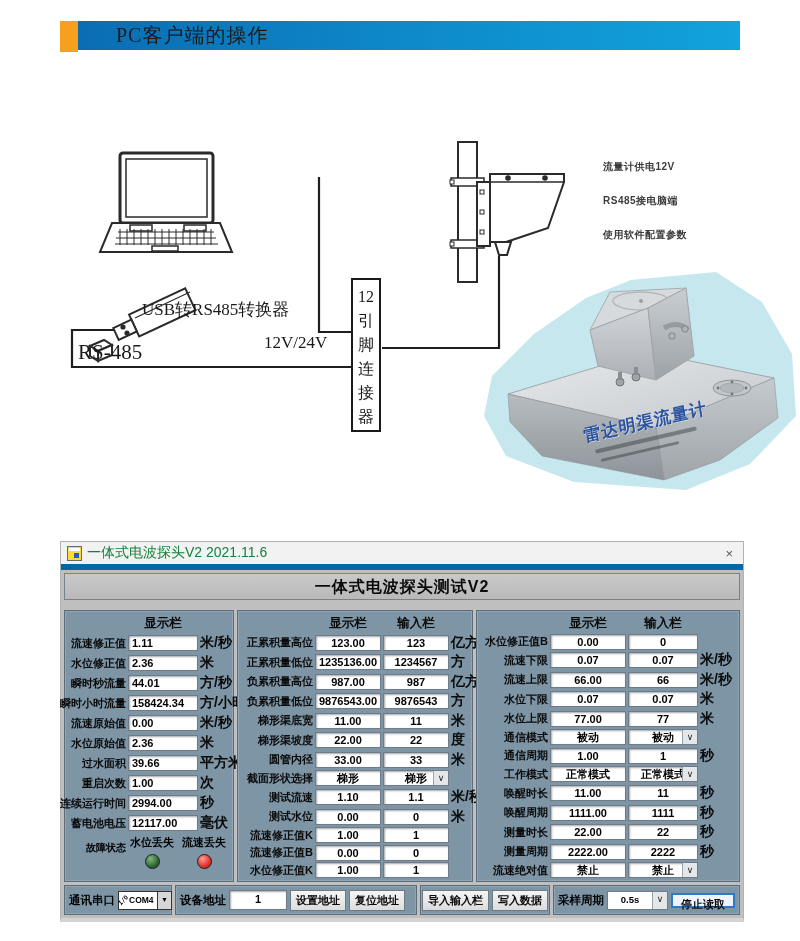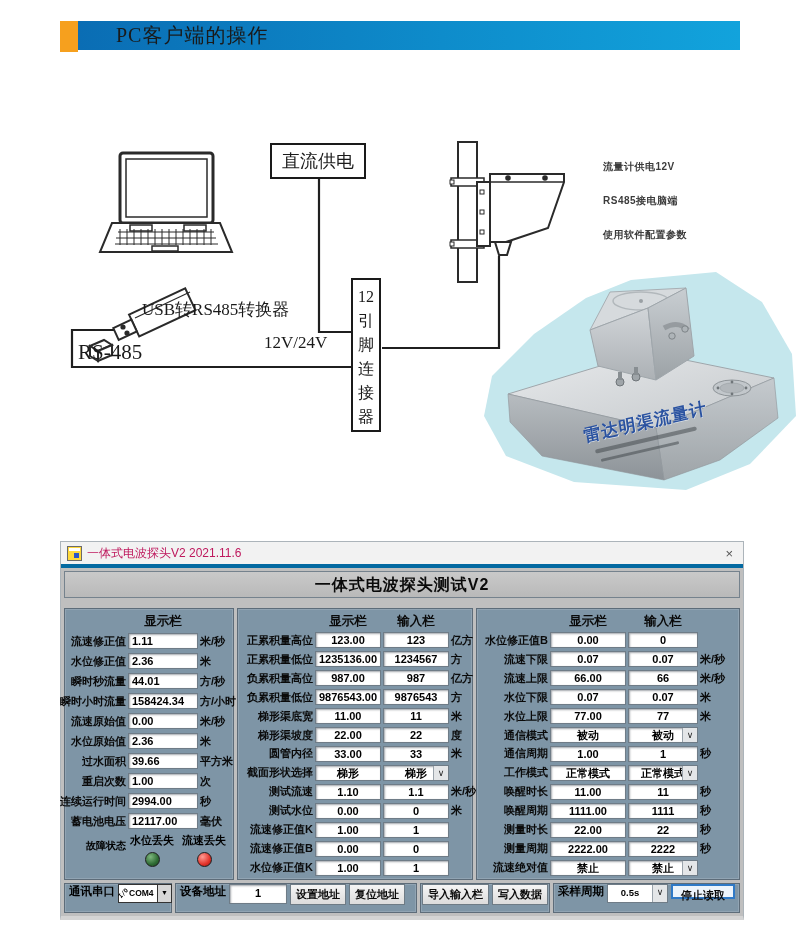--- a/index.html
+++ b/index.html
@@ -36,23 +36,23 @@
   .bl1{left:116px;top:170px;width:104px;height:4px;}
   .bl2{left:122px;top:182px;width:80px;height:3px;}
 
   
   .win{position:absolute;left:60px;top:541px;width:682px;border:1px solid #ACB4BA;background:#BFBFBF;
     border-bottom:4px solid #D4D4D4;}
   .titlebar{height:22px;background:#F2F2F2;display:flex;align-items:center;padding:0 6px;gap:5px;}
   .app-ico{width:13px;height:13px;background:#FFD93B;border:1px solid #6A6A6A;position:relative;flex:0 0 auto;}
   .app-ico::before{content:"";position:absolute;left:1px;top:1px;right:1px;height:3px;background:#fff;}
   .app-ico::after{content:"";position:absolute;right:2px;bottom:2px;width:5px;height:5px;background:#2B55C8;}
-  .tb-title{font-size:12px;color:#be185d;flex:1;}
+  .tb-title{font-size:14px;color:#15803d;flex:1;}
   .tb-close{font-size:13px;color:#555;padding:0 4px;cursor:default;}
-  .win-body{padding:3px;background:#BFBFBF;border-top:4px solid #0369a1;}
+  .win-body{padding:3px;background:#BFBFBF;border-top:6px solid #0369a1;}
   .main-title{height:25px;border:1px solid #75828D;background:linear-gradient(#C9C9C9,#B9B9B9);
     text-align:center;font-weight:bold;font-size:16px;line-height:25px;color:#0A0A0A;letter-spacing:1px;}
 
   .panels{display:flex;gap:3px;height:272px;margin-top:10px;}
   .panel{background:#7E95A6;border:1px solid #5D6C79;box-shadow:inset 0 0 0 1px rgba(255,255,255,.15);
     padding:2px 3px;box-sizing:border-box;display:flex;flex-direction:column;}
   .p-left{width:170px;}
   .p-mid{width:236px;}
   .p-right{flex:1;}
   .phead{display:grid;column-gap:2px;height:20px;align-items:center;}
@@ -61,38 +61,38 @@
   .gm{grid-template-columns:72px 66px 66px 1fr;}
   .gr{grid-template-columns:68px 76px 70px 1fr;}
   .rows{flex:1;display:flex;flex-direction:column;justify-content:space-around;}
   .row{display:grid;column-gap:2px;align-items:center;}
   .lab{font-size:11px;font-weight:bold;color:#0A0A0A;justify-self:end;white-space:nowrap;}
   .inp{display:block;box-sizing:border-box;height:16px;background:#fff;border:1px solid #6F7C87;
     box-shadow:inset 1px 1px 2px rgba(50,60,70,.45);font-size:11px;font-weight:bold;
     line-height:14px;color:#000;overflow:hidden;white-space:nowrap;}
   .val-left{text-align:left;padding:0 3px;}
   .ctr{text-align:center;padding:0 2px;}
-  .unit{font-size:11px;font-weight:bold;color:#0A0A0A;white-space:nowrap;}
+  .unit{font-size:14px;font-weight:bold;color:#0A0A0A;white-space:nowrap;}
   .ddwrap{position:relative;display:block;}
   .ddwrap .inp{width:100%;}
   .dd-btn{display:none;position:absolute;right:1px;top:1px;bottom:1px;width:14px;background:#E4E6E8;
     border-left:1px solid #9AA3AB;text-align:center;font-size:9px;line-height:14px;color:#222;}
   .has-dd .dd-btn{display:block;}
 
   .fault{height:46px;display:grid;grid-template-columns:58px 1fr 1fr;align-items:start;}
   .flabel{font-size:10px;font-weight:bold;justify-self:end;margin-top:8px;}
   .ledcol{text-align:center;padding-top:2px;}
   .ledcol span{font-size:11px;font-weight:bold;display:block;}
   .led{display:inline-block;width:13px;height:13px;border-radius:50%;border:1px solid #1E1E1E;margin-top:4px;}
   .led-g{background:radial-gradient(circle at 35% 30%,#7FB87F,#2E6B33 60%,#1C4220);}
   .led-r{background:radial-gradient(circle at 35% 30%,#FF9B93,#E2332A 60%,#9C1410);}
 
   .bbar{display:flex;gap:3px;height:30px;margin-top:3px;}
   .bgroup{background:#7E95A6;border:1px solid #5D6C79;box-shadow:inset 0 0 0 1px rgba(255,255,255,.15);
-    display:flex;align-items:flex-start;padding:0 4px;gap:3px;box-sizing:border-box;}
+    display:flex;align-items:center;padding:0 4px;gap:3px;box-sizing:border-box;}
   .g1{width:108px;}
   .g2{width:252px;}
   .g3{width:130px;justify-content:center;}
   .g4{flex:1;}
   .blab{font-size:11.5px;font-weight:bold;white-space:nowrap;}
   .combo{display:flex;height:17px;background:#fff;border:1px solid #333;align-items:stretch;}
   .io{display:inline-block;width:9px;font:bold 6px/8px "DejaVu Sans Mono",monospace;
     transform:rotate(-48deg);margin:4px 0 0 1px;}
   .combo-text{font:bold 8.5px/16px "Liberation Sans",sans-serif;width:28px;overflow:hidden;}
   .combo-arrow{width:13px;background:#D7D7D7;border-left:1px solid #333;font-size:7px;
@@ -157,21 +157,20 @@
       <rect x="30" y="72" width="4" height="4" stroke-width="1"></rect>
       <rect x="30" y="92" width="4" height="4" stroke-width="1"></rect>
       <path d="M40,36 H114 V44 L98,90 L56,104 H40 Z"></path>
       <path d="M40,44 H114" stroke-width="1.5"></path>
       <circle cx="58" cy="40" r="1.8" fill="#2A2A2A"></circle>
       <circle cx="95" cy="40" r="1.8" fill="#2A2A2A"></circle>
       <path d="M45,104 H61 L57,117 H49 Z"></path>
     </g>
   </svg>
 
-  <div class="dc-box dserif">直流供电</div>
   <div class="lbl-usb dserif">USB转RS485转换器</div>
   <div class="lbl-rs485 dserif">RS-485</div>
   <div class="lbl-voltage dserif">12V/24V</div>
   <div class="conn-box dserif">12引脚连接器</div>
 
   <div class="notes">
     <div>流量计供电12V</div>
     <div>RS485接电脑端</div>
     <div>使用软件配置参数</div>
   </div>

